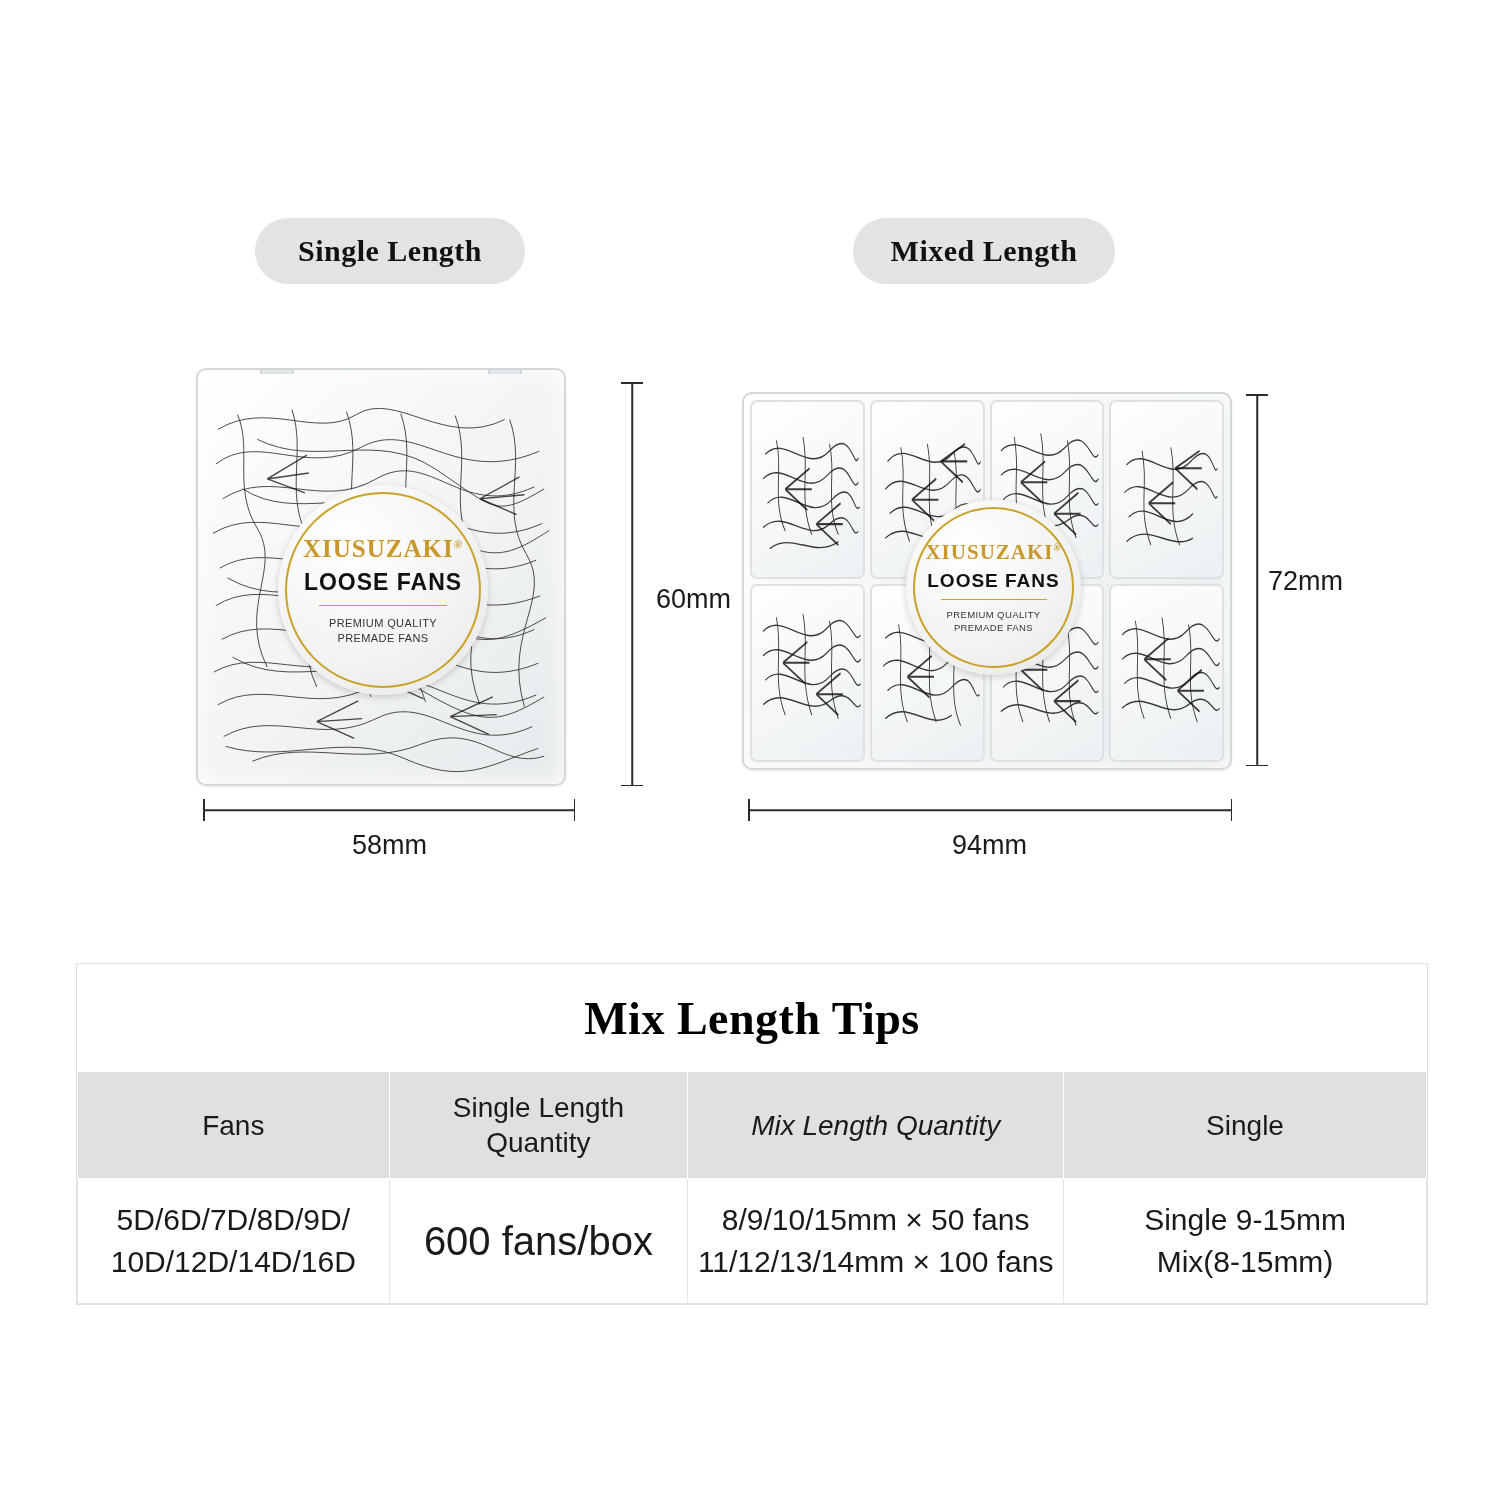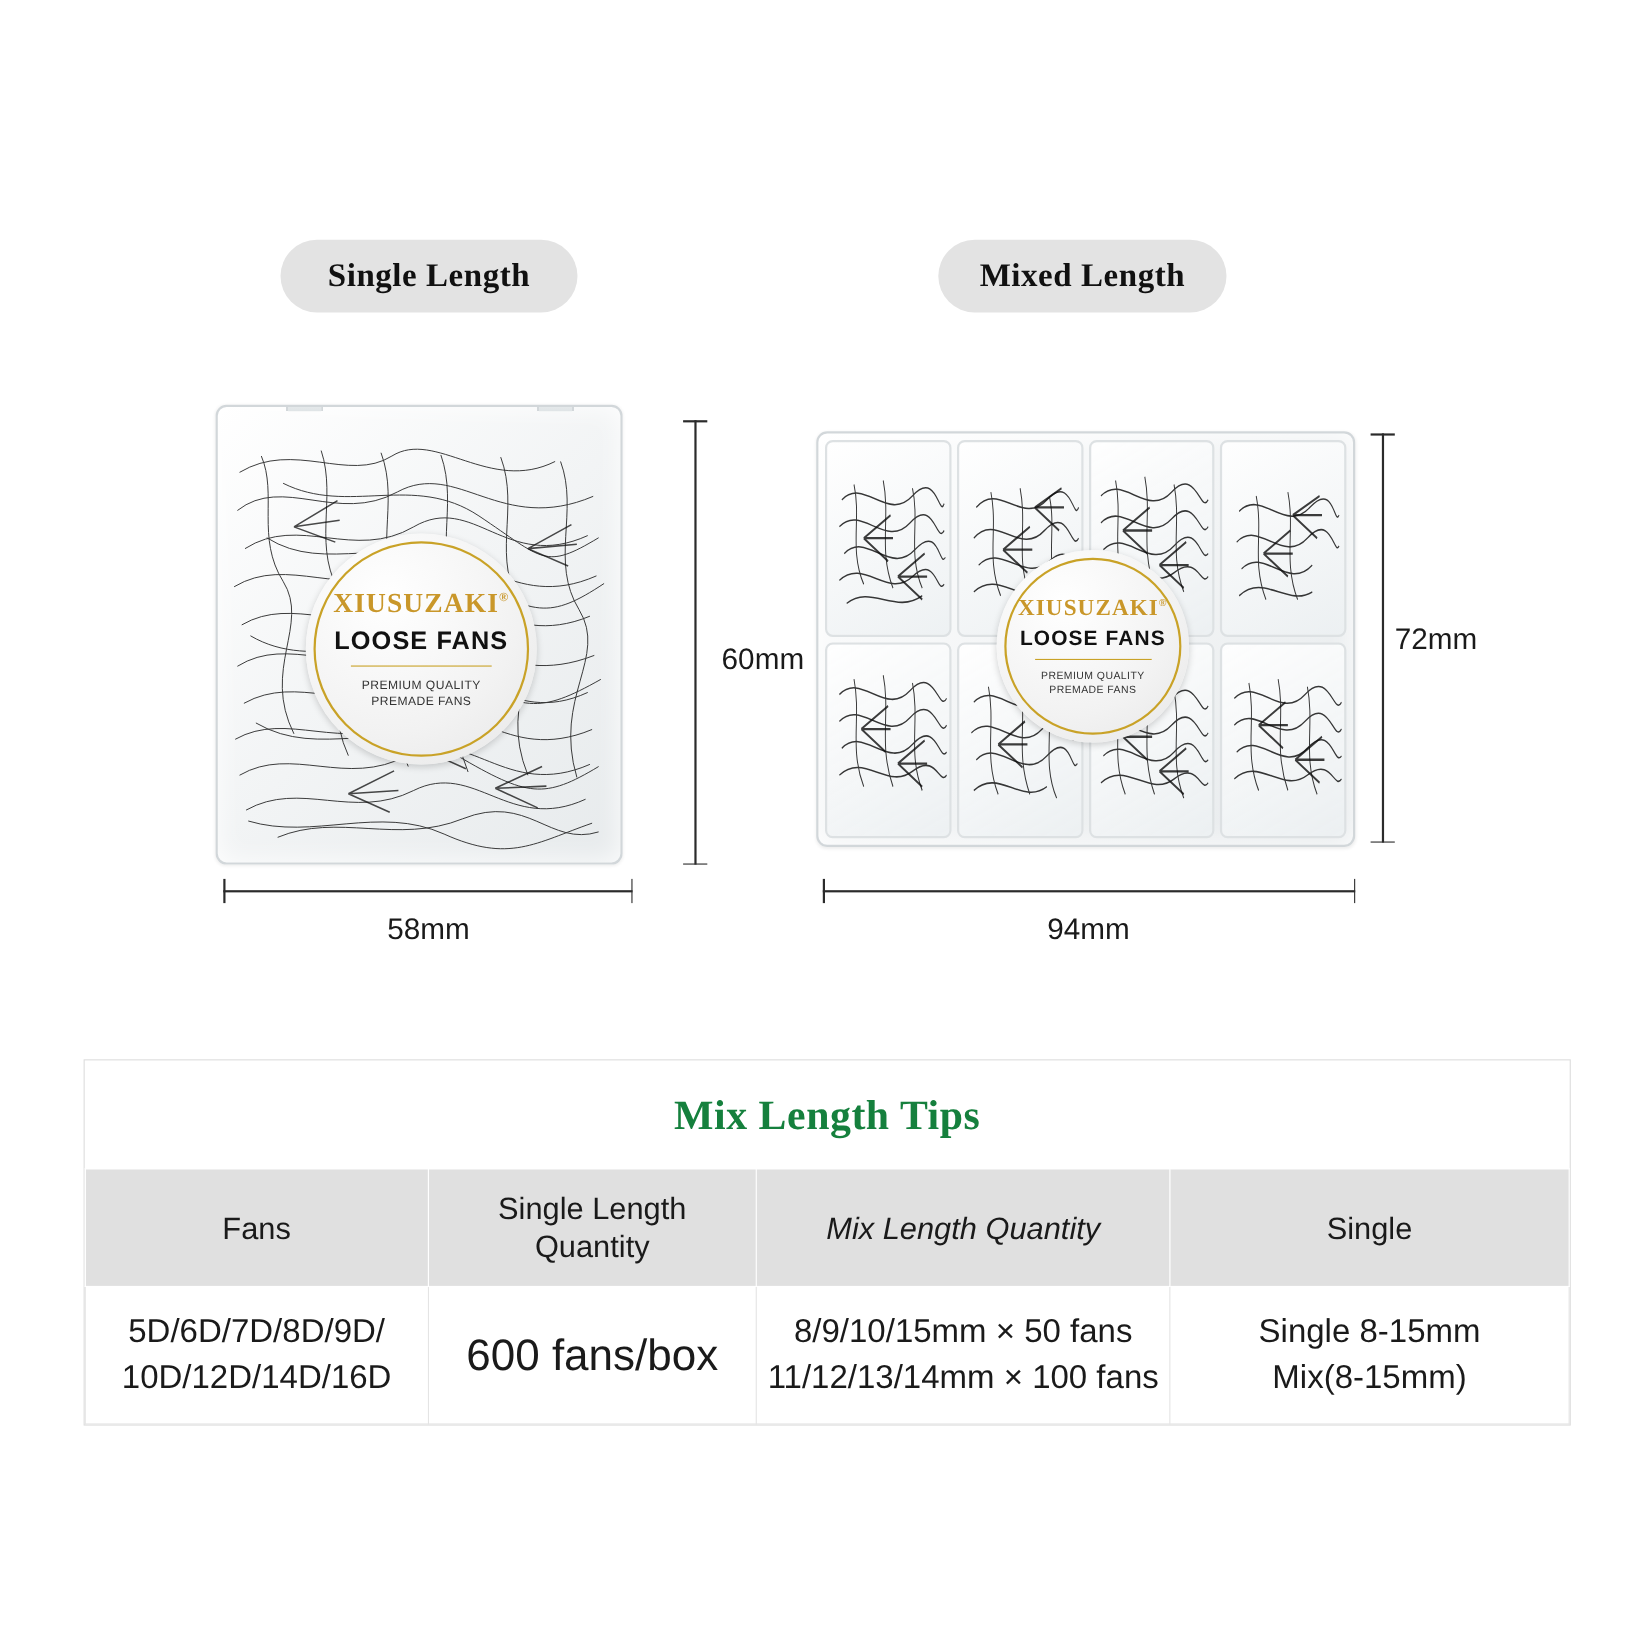--- a/index.html
+++ b/index.html
@@ -166,24 +166,24 @@
     left: 76px;
     top: 963px;
     width: 1350px;
     border: 1px solid #dddddd;
     background: #ffffff;
   }
   .tips-title {
     text-align: center;
     font-family: "Liberation Serif", serif;
     font-weight: bold;
-    font-size: 38px;
+    font-size: 46px;
     letter-spacing: 0.5px;
     padding: 28px 0 26px;
-    color: #15803d;
+    color: #000000;
   }
   table { width: 100%; border-collapse: collapse; table-layout: fixed; }
   thead th {
     background: #e0e0e0;
     border: 1px solid #ffffff;
     border-left-color: #ffffff;
     font-weight: normal;
     font-size: 28px;
     color: #1a1a1a;
     padding: 18px 8px;
@@ -457,19 +457,19 @@
         <td>
           <span>5D/6D/7D/8D/9D/</span><br>
           <span>10D/12D/14D/16D</span>
         </td>
         <td class="big">600 fans/box</td>
         <td>
           <span>8/9/10/15mm × 50 fans</span><br>
           <span>11/12/13/14mm × 100 fans</span>
         </td>
         <td>
-          <span>Single 8-15mm</span><br>
+          <span>Single 9-15mm</span><br>
           <span>Mix(8-15mm)</span>
         </td>
       </tr>
     </tbody>
   </table>
 </div>
 
 </body></html>

